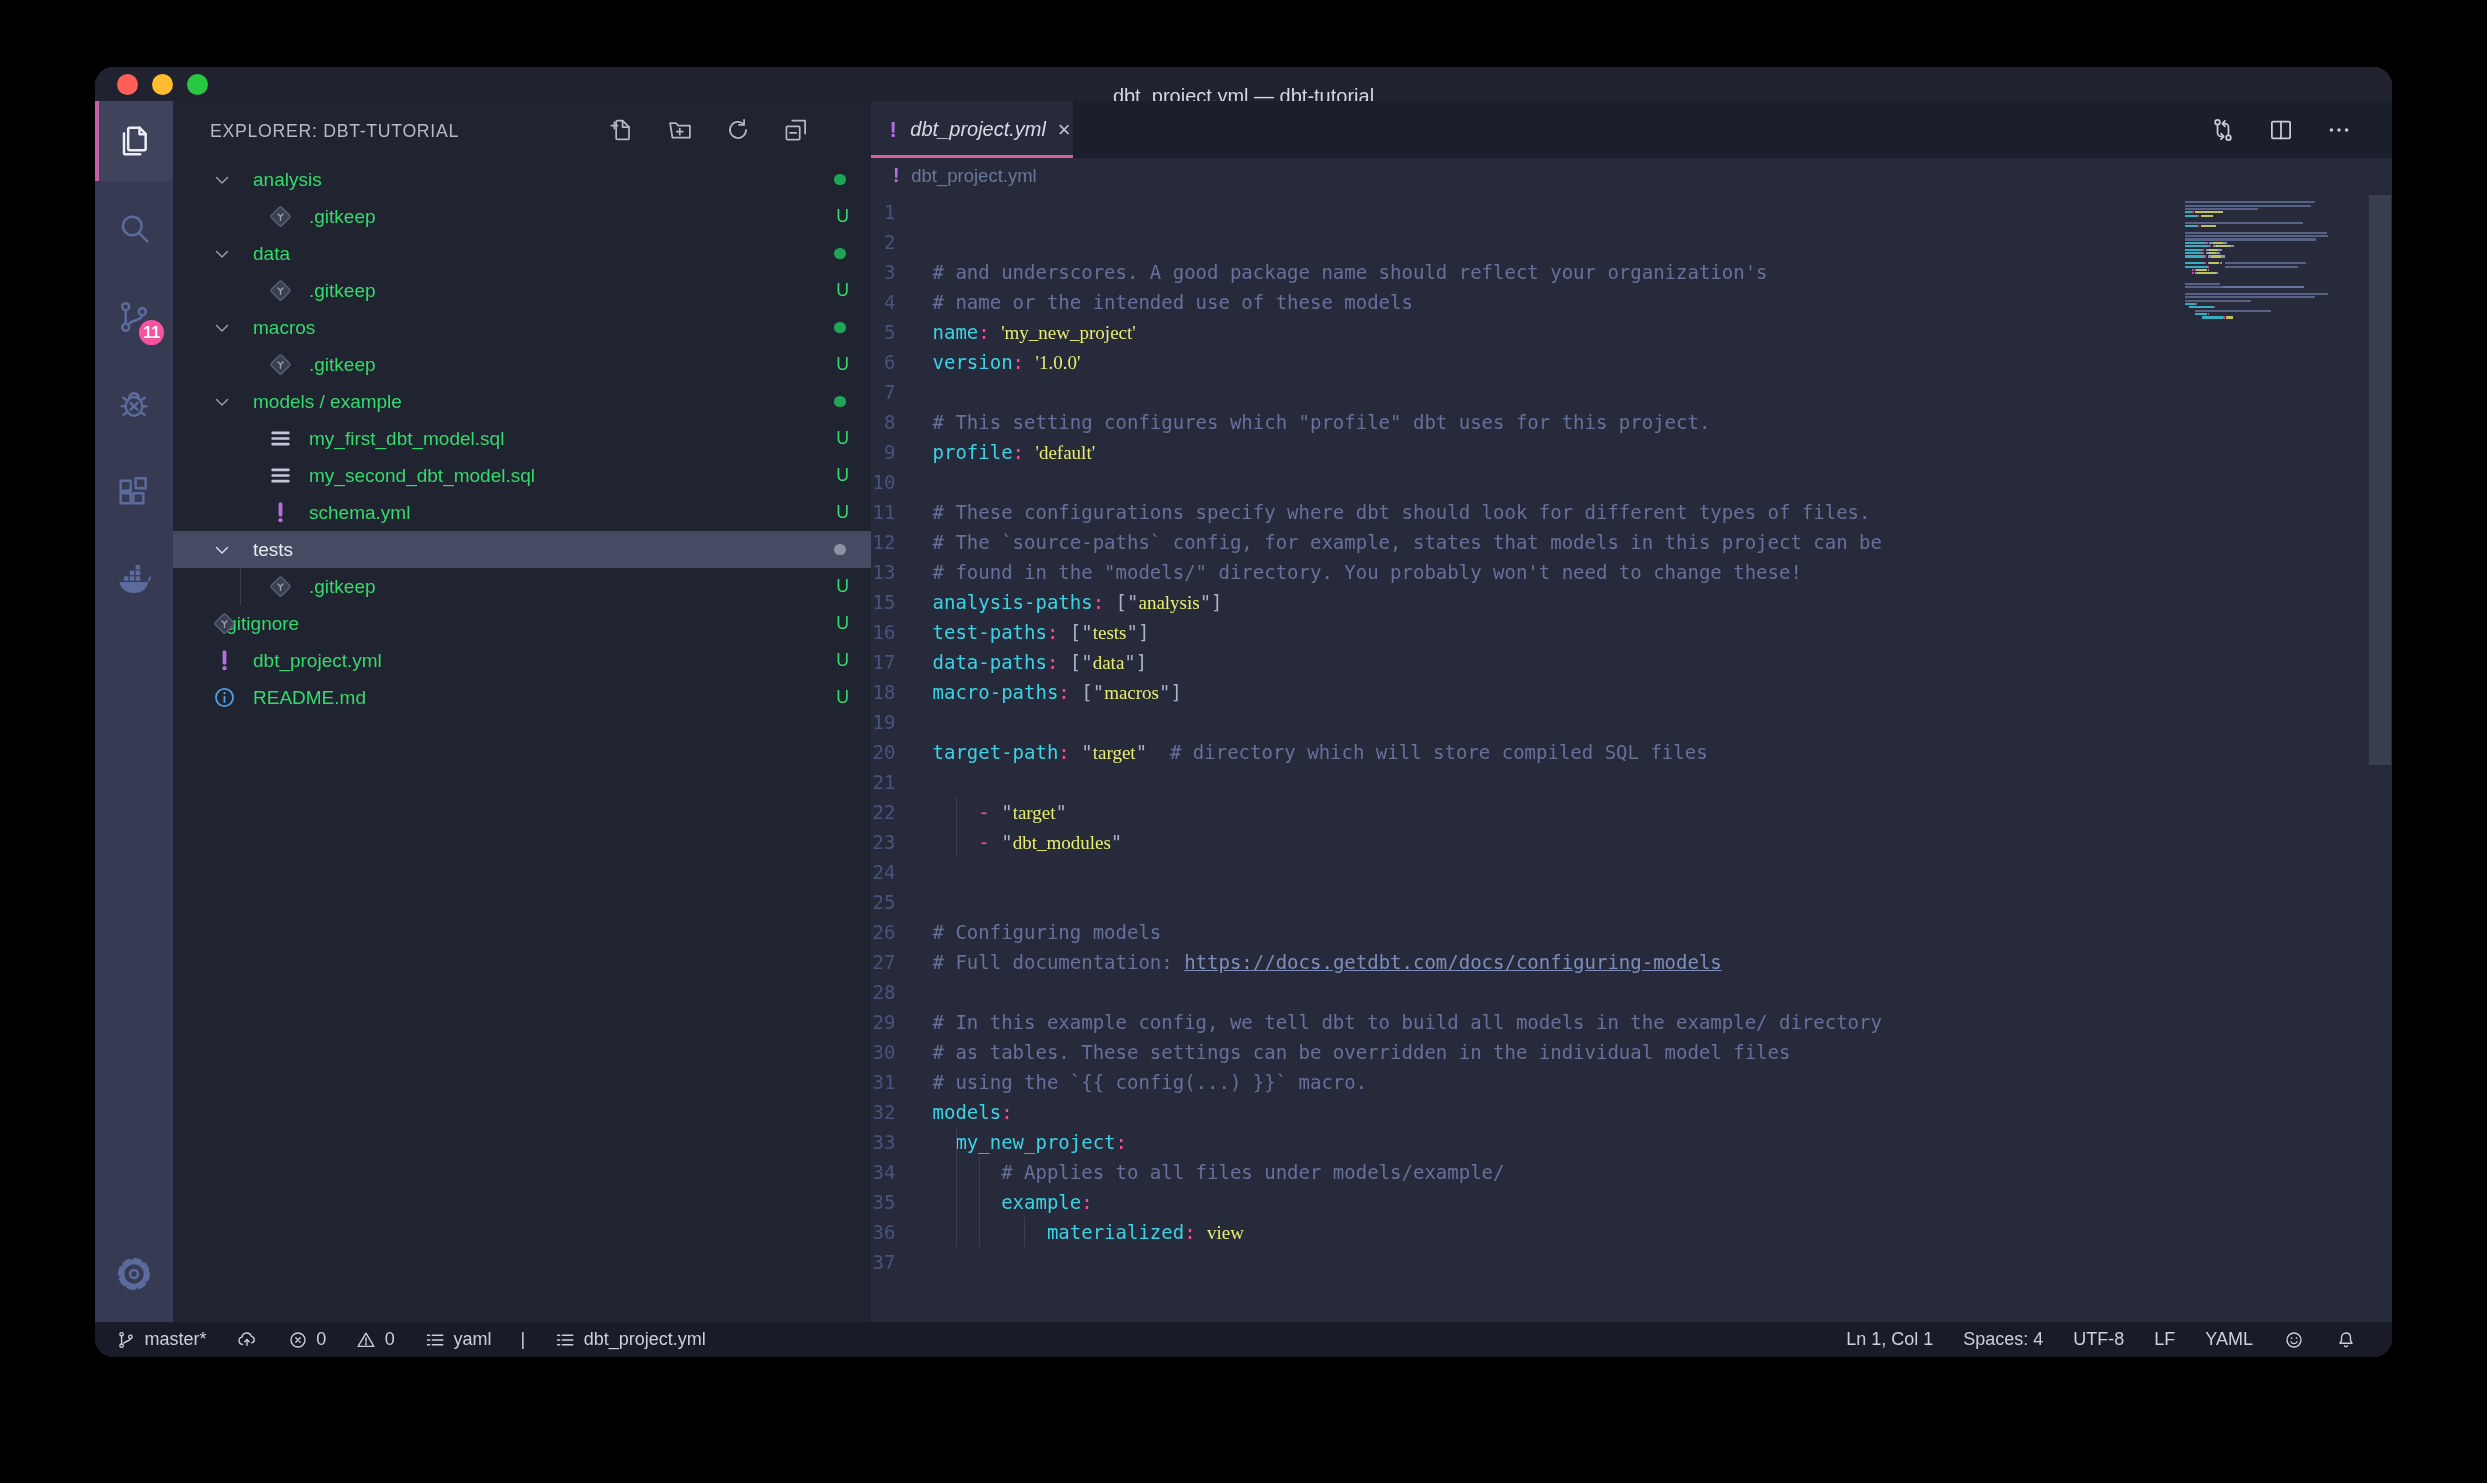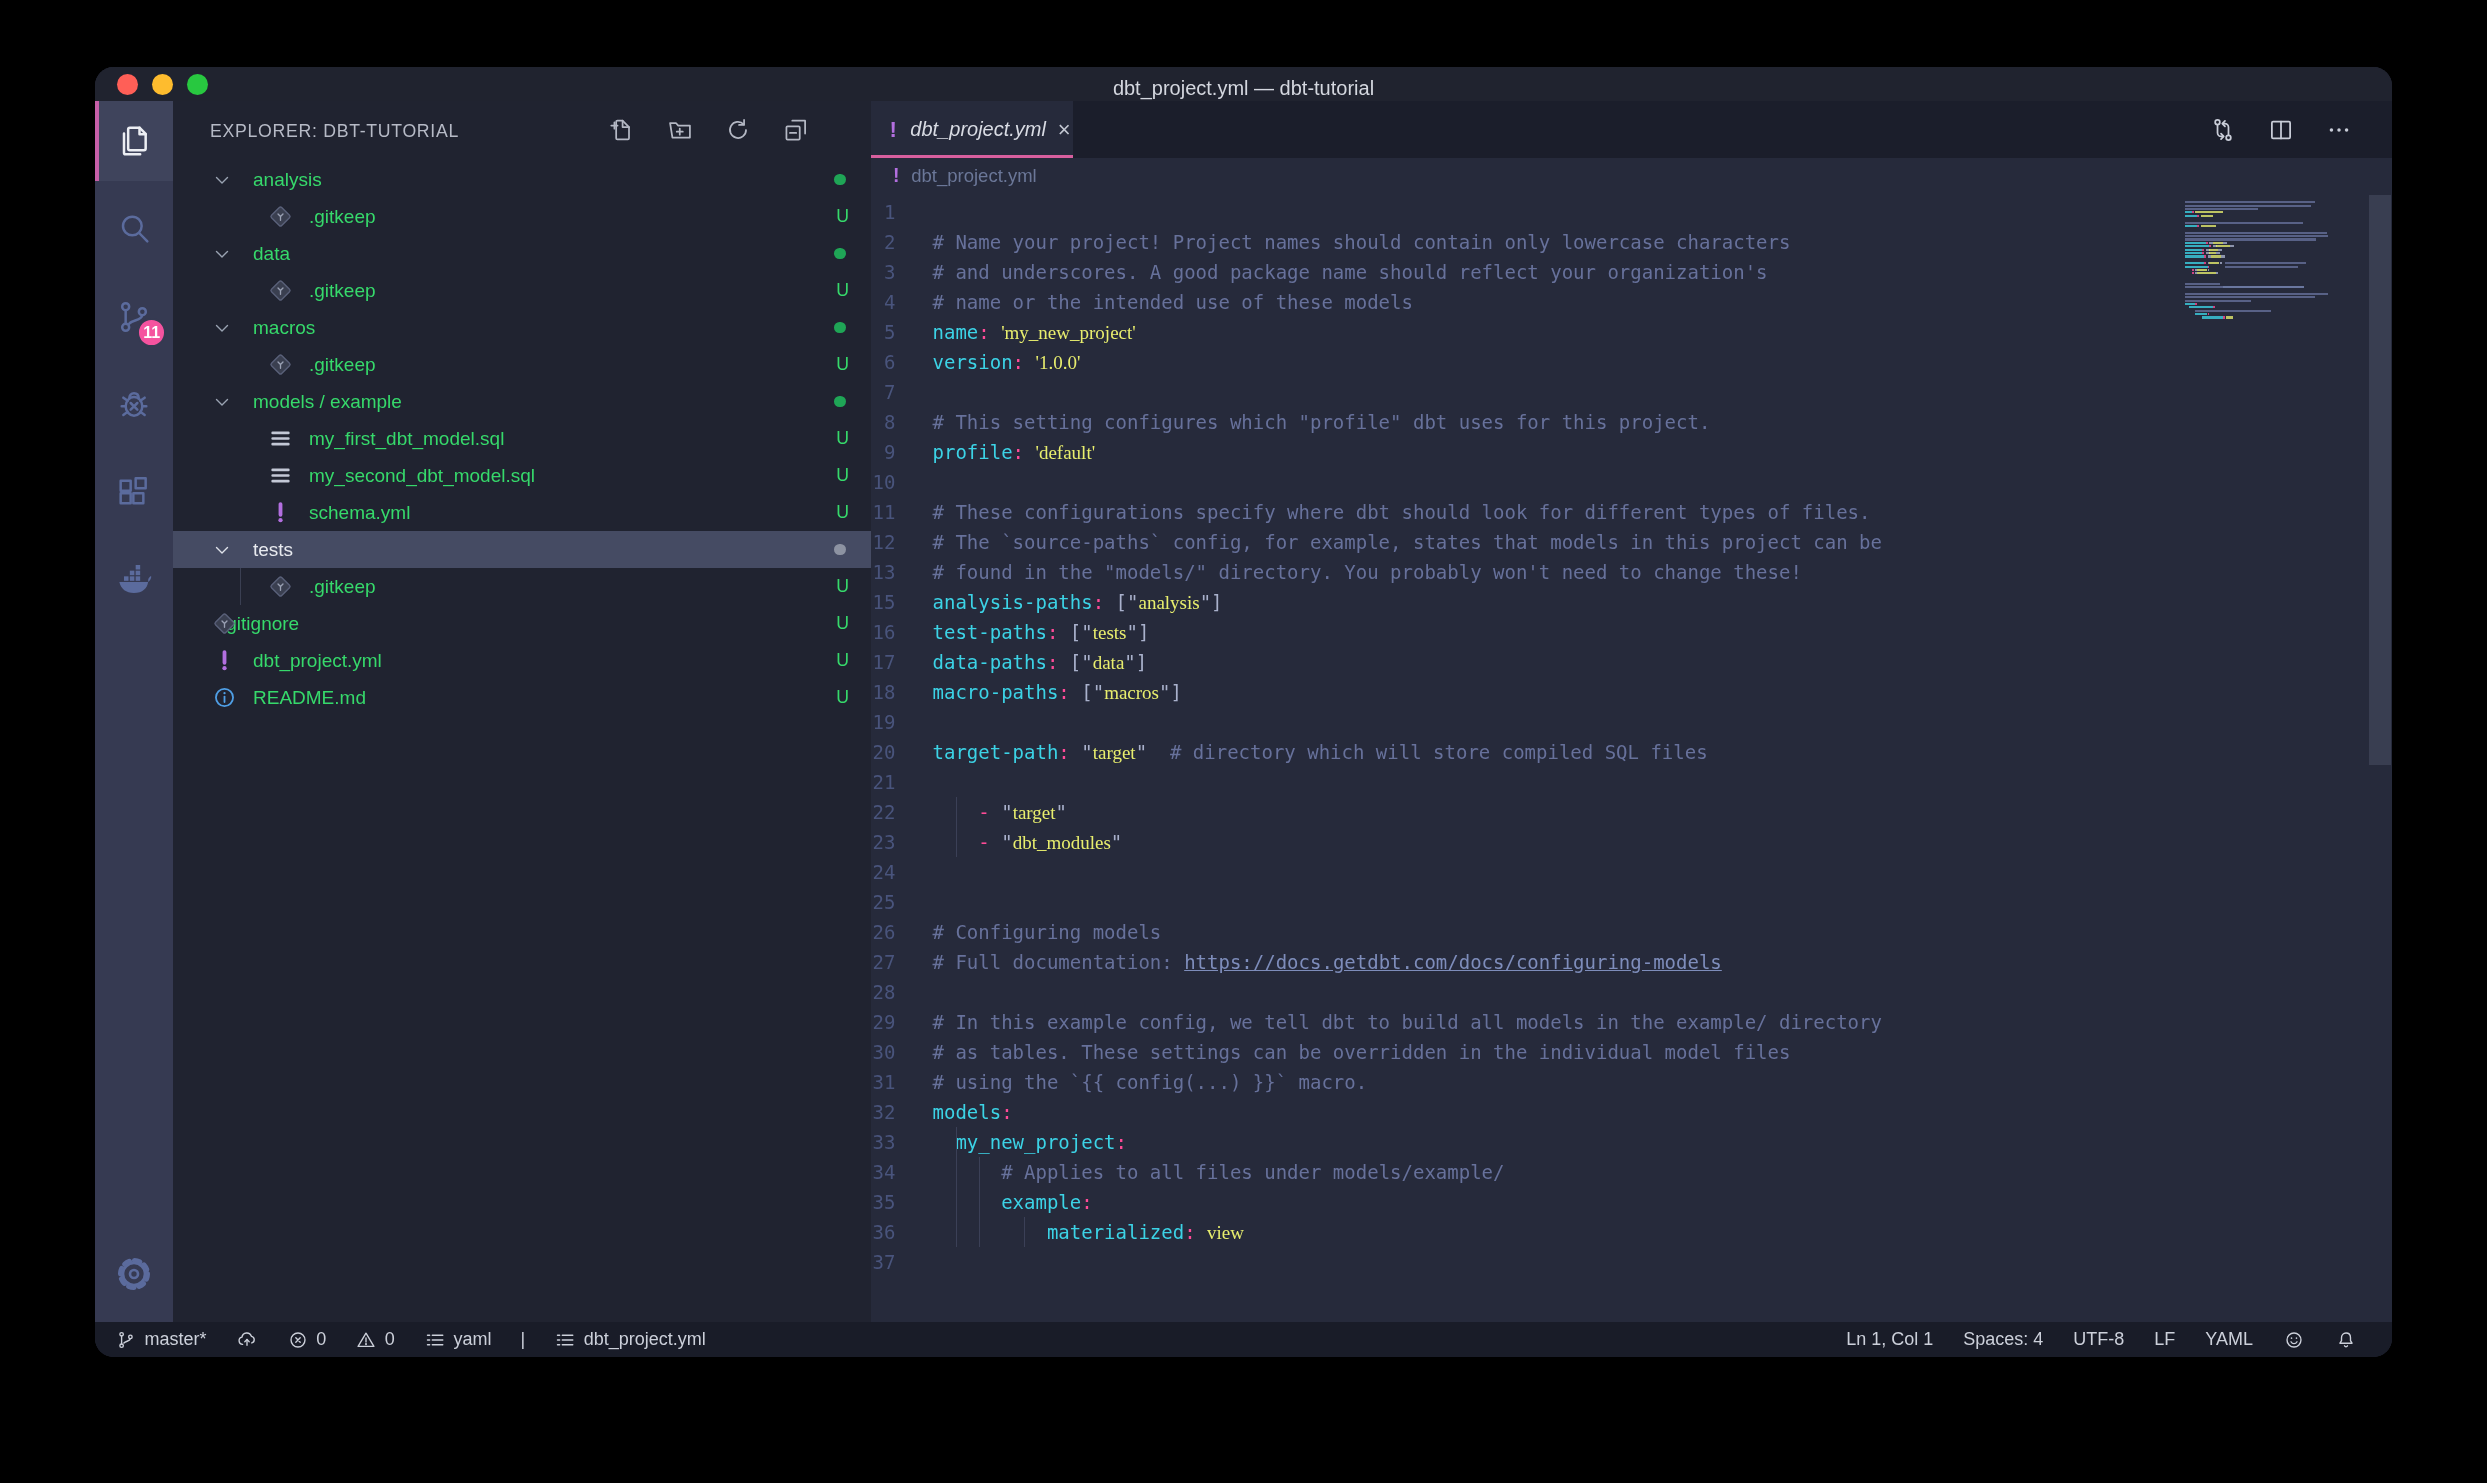--- a/index.html
+++ b/index.html
@@ -6,21 +6,21 @@
   .canvas{position:relative;width:2487px;height:1484px;background:#000;overflow:hidden;
           font-family:"Liberation Sans",sans-serif;-webkit-font-smoothing:antialiased;}
   .window{position:absolute;left:95px;top:67px;width:2297px;height:1290px;background:#262a3b;
           border-radius:18.5px;overflow:hidden;}
   
   .titlebar{position:absolute;left:0;top:0;right:0;height:34px;background:#20232f;}
   .tl{position:absolute;top:6.7px;width:21px;height:21px;border-radius:50%;}
   .tl.red{left:22px;background:#ff5f57;}
   .tl.yellow{left:57px;background:#febc2e;}
   .tl.green{left:92px;background:#28c840;}
-  .title-text{position:absolute;left:0;right:0;top:4px;height:34px;line-height:35px;text-align:center;
+  .title-text{position:absolute;left:0;right:0;top:12px;height:34px;line-height:35px;text-align:center;
               color:#d4d7df;font-size:20px;}
   
   .activitybar{position:absolute;left:0;top:34px;bottom:35px;width:78px;background:#363a52;}
   .act-item{position:absolute;left:0;width:78px;height:80px;display:flex;align-items:center;justify-content:center;
             color:#5b6b9d;cursor:pointer;}
   .act-item svg{width:40px;height:40px;}
   .act-item.active{background:#3f445c;color:#eceef3;}
   .act-item.active::before{content:"";position:absolute;left:0;top:0;bottom:0;width:4.2px;background:#c75fa8;}
   .act-badge{position:absolute;right:6.7px;bottom:10px;min-width:29px;height:29px;border-radius:14.3px;background:#f5539f;
              color:#fff;font-size:16px;font-weight:bold;display:flex;align-items:center;justify-content:center;
@@ -366,21 +366,21 @@
                   </g>
                 </svg></span></span>
           </div>
       </div>
       <div class="breadcrumb">
         <span class="bc-excl">!</span>
         <span class="bc-label">dbt_project.yml</span>
       </div>
       <div class="code" id="code">
           <div class="code-line"><span class="ln">1</span><span class="lc"></span></div>
-          <div class="code-line"><span class="ln">2</span><span class="lc"><span class="tk-c"># Name your project! Project names should contain only lowercase characters</span></span></div>
+          <div class="code-line"><span class="ln">2</span></div>
           <div class="code-line"><span class="ln">3</span><span class="lc"><span class="tk-c"># and underscores. A good package name should reflect your organization's</span></span></div>
           <div class="code-line"><span class="ln">4</span><span class="lc"><span class="tk-c"># name or the intended use of these models</span></span></div>
           <div class="code-line"><span class="ln">5</span><span class="lc"><span class="tk-k">name</span><span class="tk-p">:</span><span class="tk-t"> </span><span class="tk-s">'my_new_project'</span></span></div>
           <div class="code-line"><span class="ln">6</span><span class="lc"><span class="tk-k">version</span><span class="tk-p">:</span><span class="tk-t"> </span><span class="tk-s">'1.0.0'</span></span></div>
           <div class="code-line"><span class="ln">7</span><span class="lc"></span></div>
           <div class="code-line"><span class="ln">8</span><span class="lc"><span class="tk-c"># This setting configures which "profile" dbt uses for this project.</span></span></div>
           <div class="code-line"><span class="ln">9</span><span class="lc"><span class="tk-k">profile</span><span class="tk-p">:</span><span class="tk-t"> </span><span class="tk-s">'default'</span></span></div>
           <div class="code-line"><span class="ln">10</span><span class="lc"></span></div>
           <div class="code-line"><span class="ln">11</span><span class="lc"><span class="tk-c"># These configurations specify where dbt should look for different types of files.</span></span></div>
           <div class="code-line"><span class="ln">12</span><span class="lc"><span class="tk-c"># The `source-paths` config, for example, states that models in this project can be</span></span></div>

